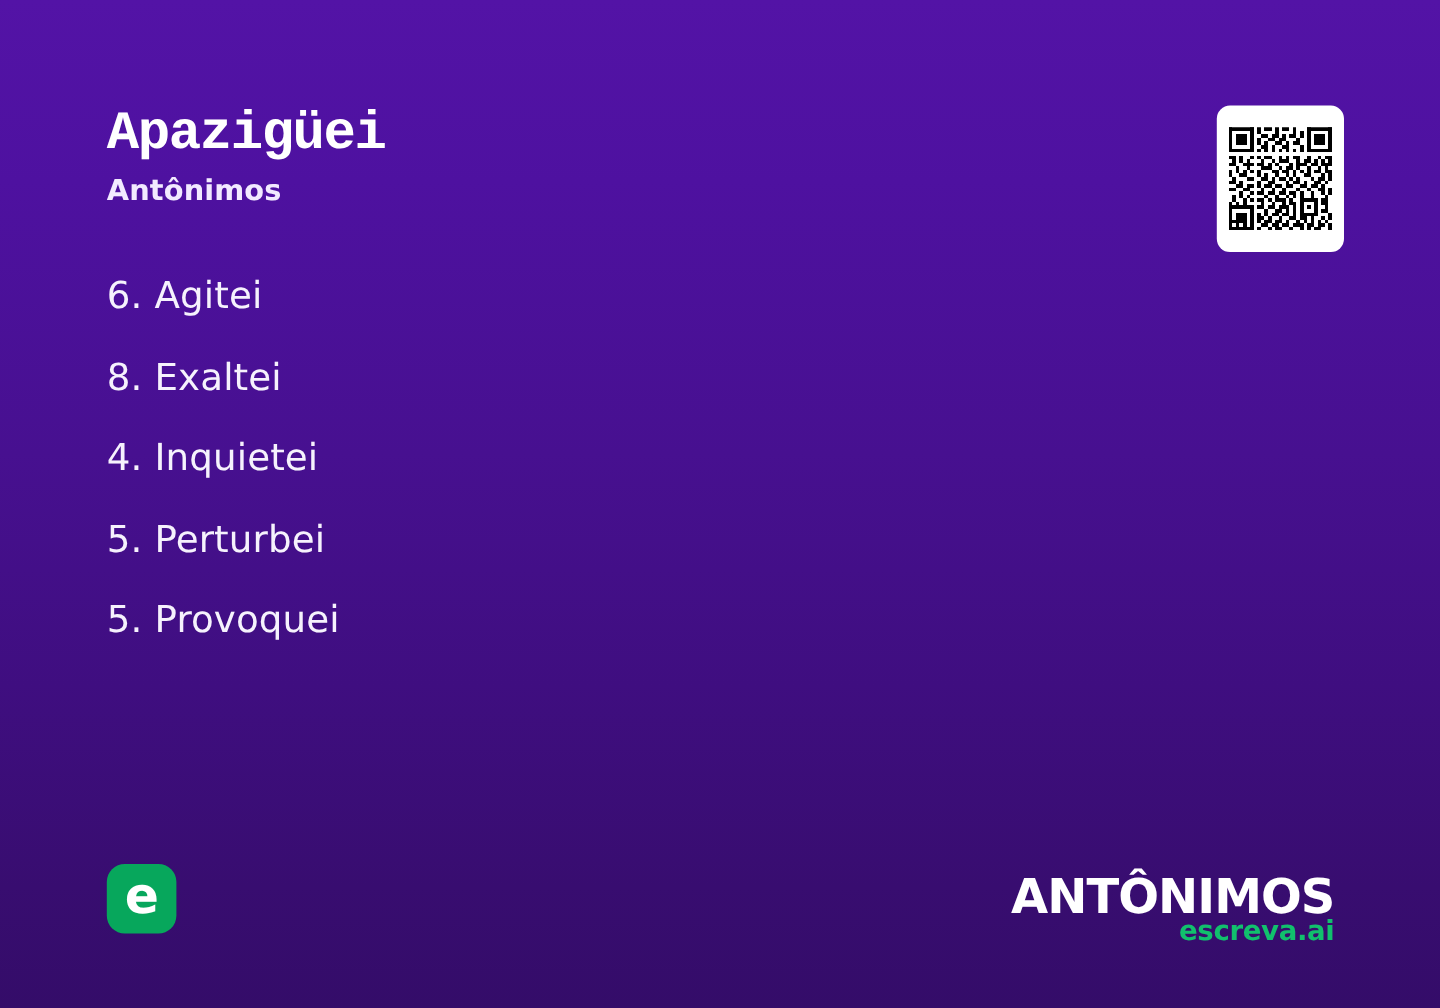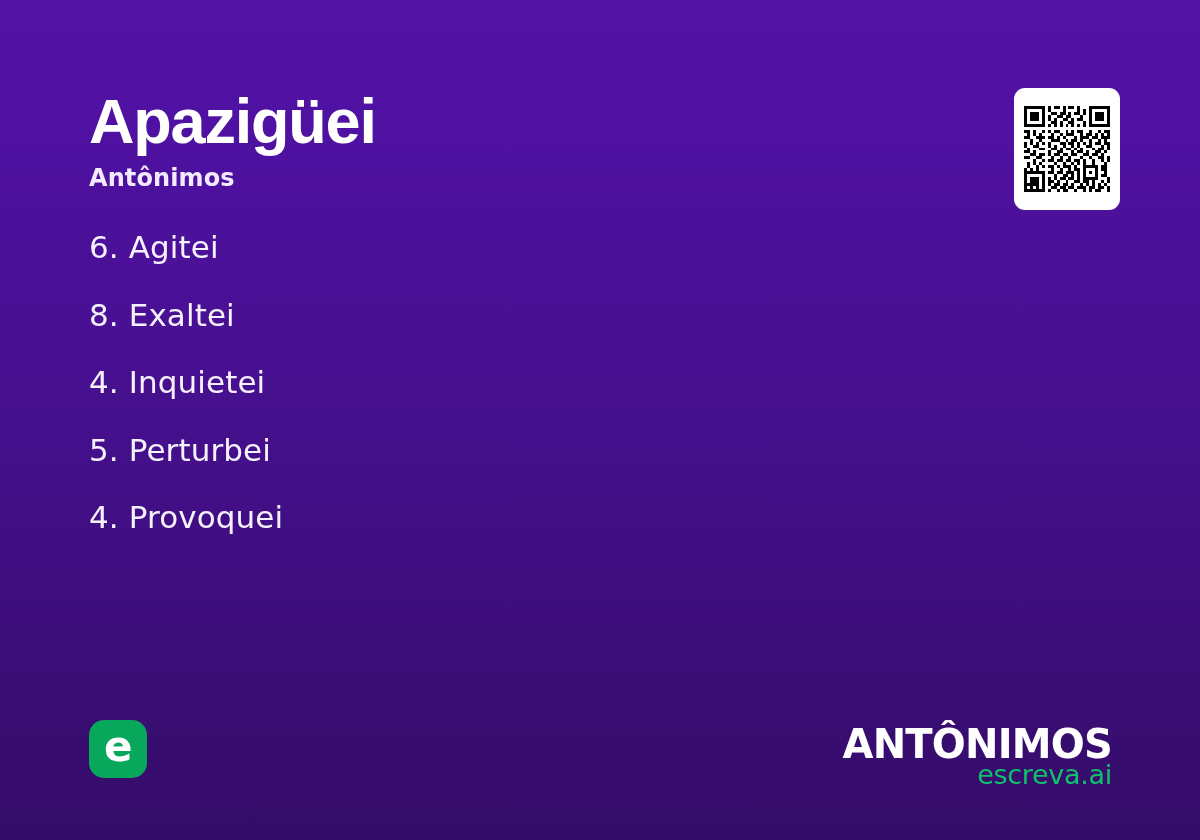--- a/index.html
+++ b/index.html
@@ -22,22 +22,22 @@
     overflow:hidden;
   }
 
   
   .header {
     position:absolute;
     left:89px; top:88px;
     width:860px;
   }
   .title {
-    font-family:Liberation Sans, sans-serif;
-    font-size:63px;
+    font-family:Liberation Mono, monospace;
+    font-size:45px;
     font-weight:700;
     letter-spacing:-1.2px;
     line-height:1.05;
     color:#ffffff;
     white-space:nowrap;
   }
   .subtitle {
     margin-top:10px;
     font-size:24px;
     font-weight:700;
@@ -101,22 +101,22 @@
     text-align:right;
   }
   .brand-main {
     font-size:40px;
     font-weight:700;
     letter-spacing:-0.8px;
     color:#ffffff;
     line-height:1.0;
   }
   .brand-sub {
-    font-size:27px;
-    font-weight:400;
+    font-size:23px;
+    font-weight:700;
     letter-spacing:-0.3px;
     color:#11c06d;
     line-height:1.0;
     margin-top:-3px;
   }
 </style>
 </head>
 <body>
 
 <div class="card">
@@ -359,21 +359,21 @@
           <rect x="24" y="28" width="2" height="1"></rect>
       </g>
     </svg>
   </div>
 
   <ol class="list">
     <li class="list-item">6. Agitei</li>
     <li class="list-item">8. Exaltei</li>
     <li class="list-item">4. Inquietei</li>
     <li class="list-item">5. Perturbei</li>
-    <li class="list-item">4. Provoquei</li>
+    <li class="list-item">5. Provoquei</li>
   </ol>
 
   <div class="badge">
     <span class="badge-letter">e</span>
   </div>
 
   <div class="brand">
     <div class="brand-main">ANTÔNIMOS</div>
     <div class="brand-sub">escreva.ai</div>
   </div>

